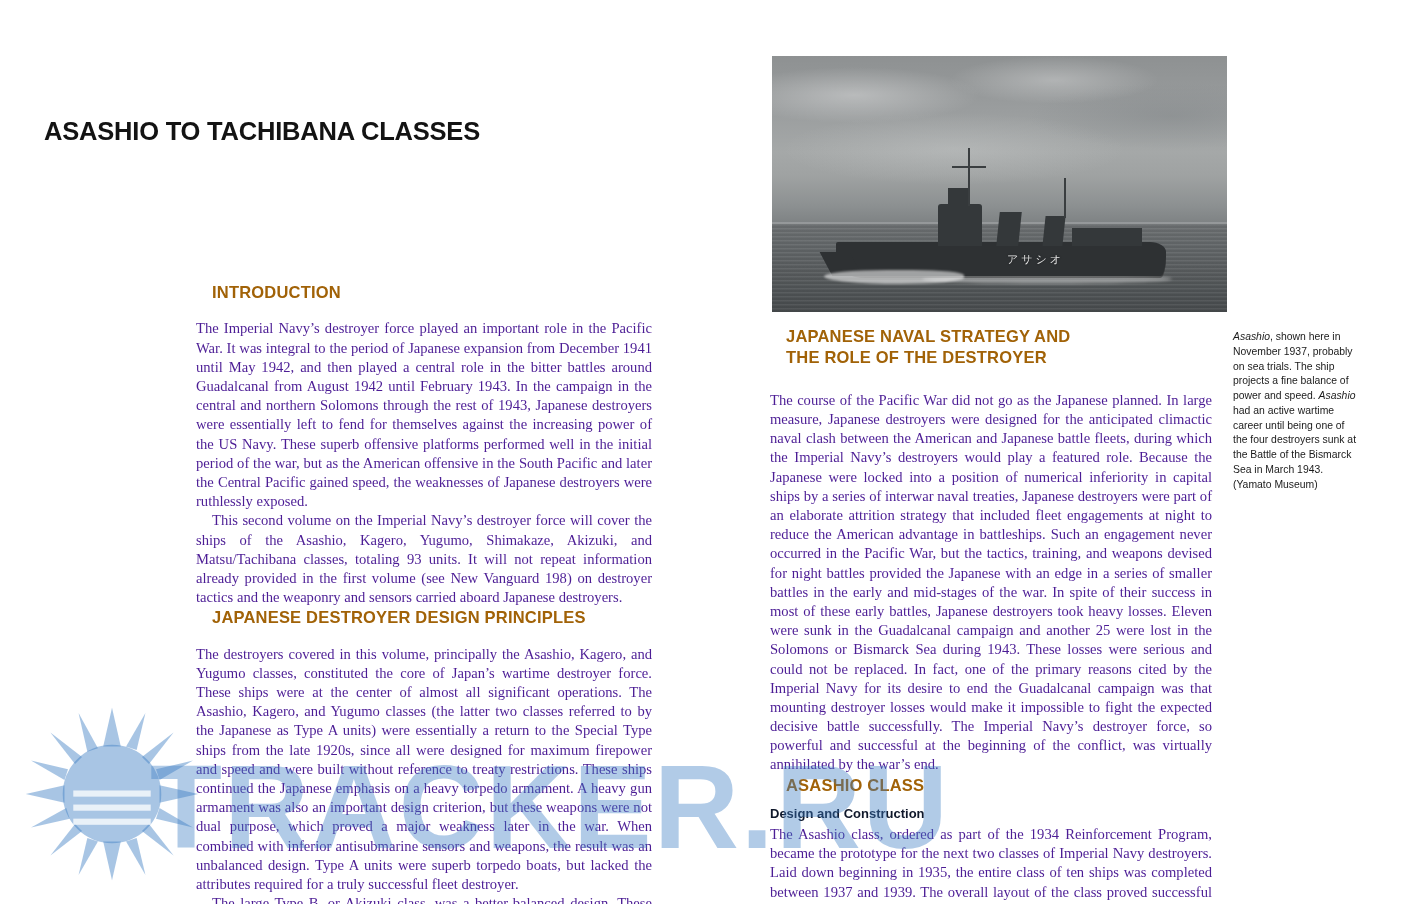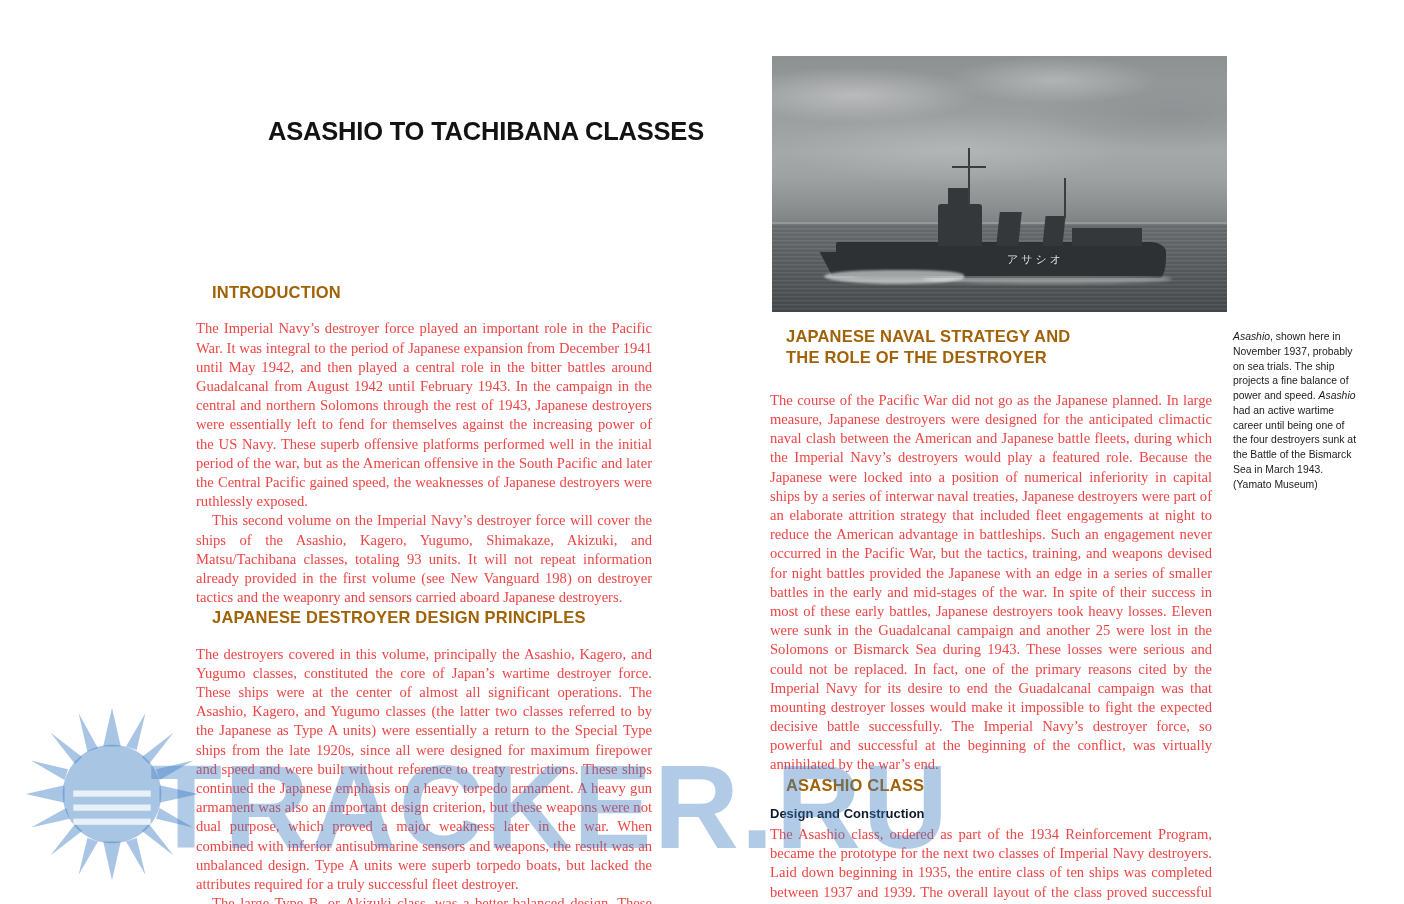--- a/index.html
+++ b/index.html
@@ -38,21 +38,20 @@
     margin: 0;
   }
   .sub-title {
     font-family: "Liberation Sans", sans-serif;
     font-weight: bold;
     font-size: 25.5px;
     line-height: 1.25;
     letter-spacing: -0.2px;
     color: #131313;
     margin: 4px 0 0 0;
-    text-align: right;
   }
 
   
   .col-left {
     position: absolute;
     left: 196px;
     top: 282px;
     width: 456px;
   }
   .col-right {
@@ -79,21 +78,21 @@
     font-weight: bold;
     font-size: 13px;
     color: #0f172a;
     margin: 10px 0 4px 0;
   }
   p.body {
     font-size: 14.6px;
     line-height: 1.315;
     text-align: justify;
     margin: 0;
-    color: #ef4444;
+    color: #4c1d95;
     hyphens: auto;
   }
   p.body + p.body {
     text-indent: 16px;
     margin-top: 0;
   }
   .gap-before-lg { margin-top: 30px; }
 
   
   .photo-wrap {

